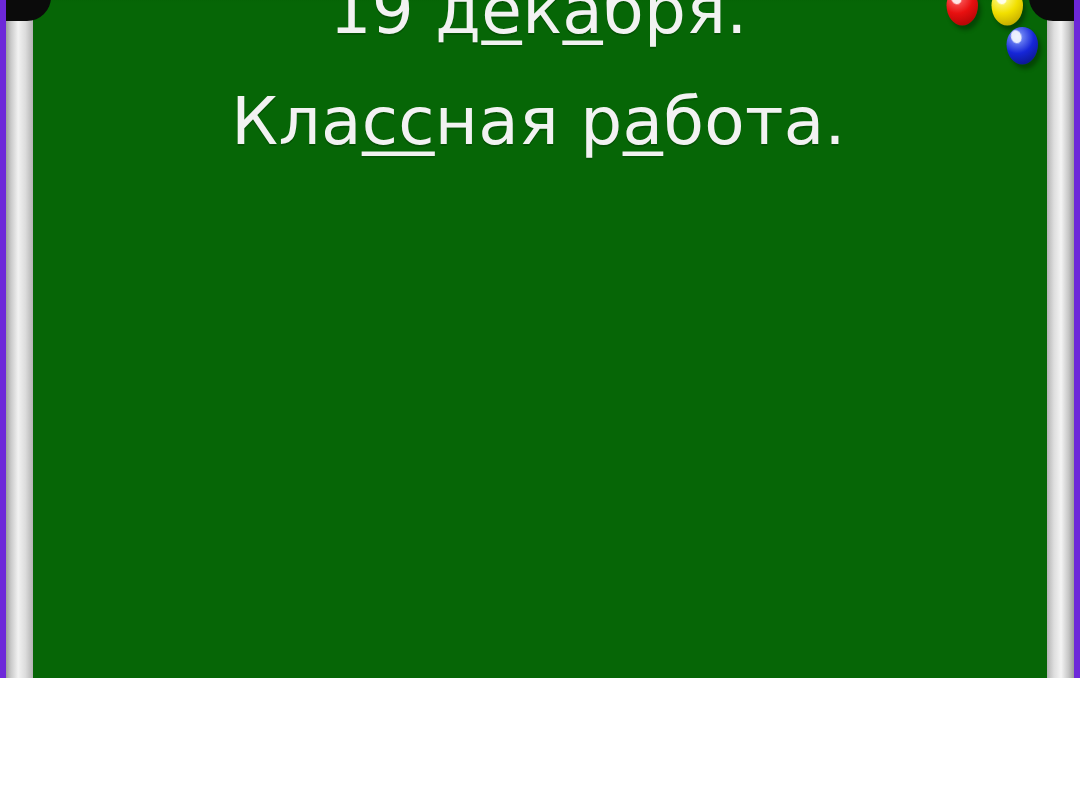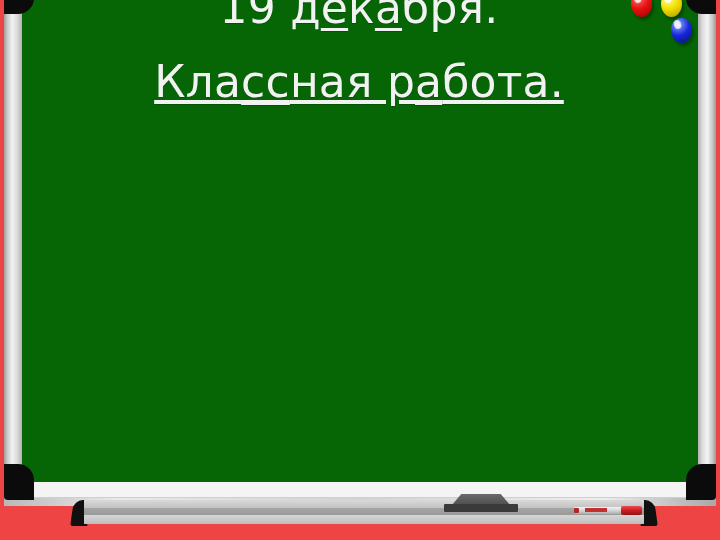--- a/index.html
+++ b/index.html
@@ -11,22 +11,22 @@
     width: 720px;
     height: 540px;
     overflow: hidden;
     font-family: "DejaVu Sans", sans-serif;
   }
 
   
   .stage {
     position: relative;
     width: 720px;
-    height: 540px;
-    background: #ef4444;
+    height: 452px;
+    background: #6d28d9;
     overflow: hidden;
   }
 
   
   .board-assembly {
     position: absolute;
     left: 0;
     top: -22px;            
     width: 720px;
     height: 540px;
@@ -245,21 +245,21 @@
   }
   .line {
     font-size: 44px;
     line-height: 1.0;
     letter-spacing: 0.2px;
     white-space: nowrap;
     font-weight: 400;
     text-shadow: 0 1px 0 rgba(0,0,0,0.18);
   }
   .line-1 { margin-top: -14px; }
-  .line-2 { margin-top: 30px; text-decoration: underline; }
+  .line-2 { margin-top: 30px; }
   .u {
     text-decoration: underline;
     text-decoration-thickness: 3px;
     text-underline-offset: 5px;
   }
   .accented { position: relative; }
 </style>
 </head>
 <body>
 

